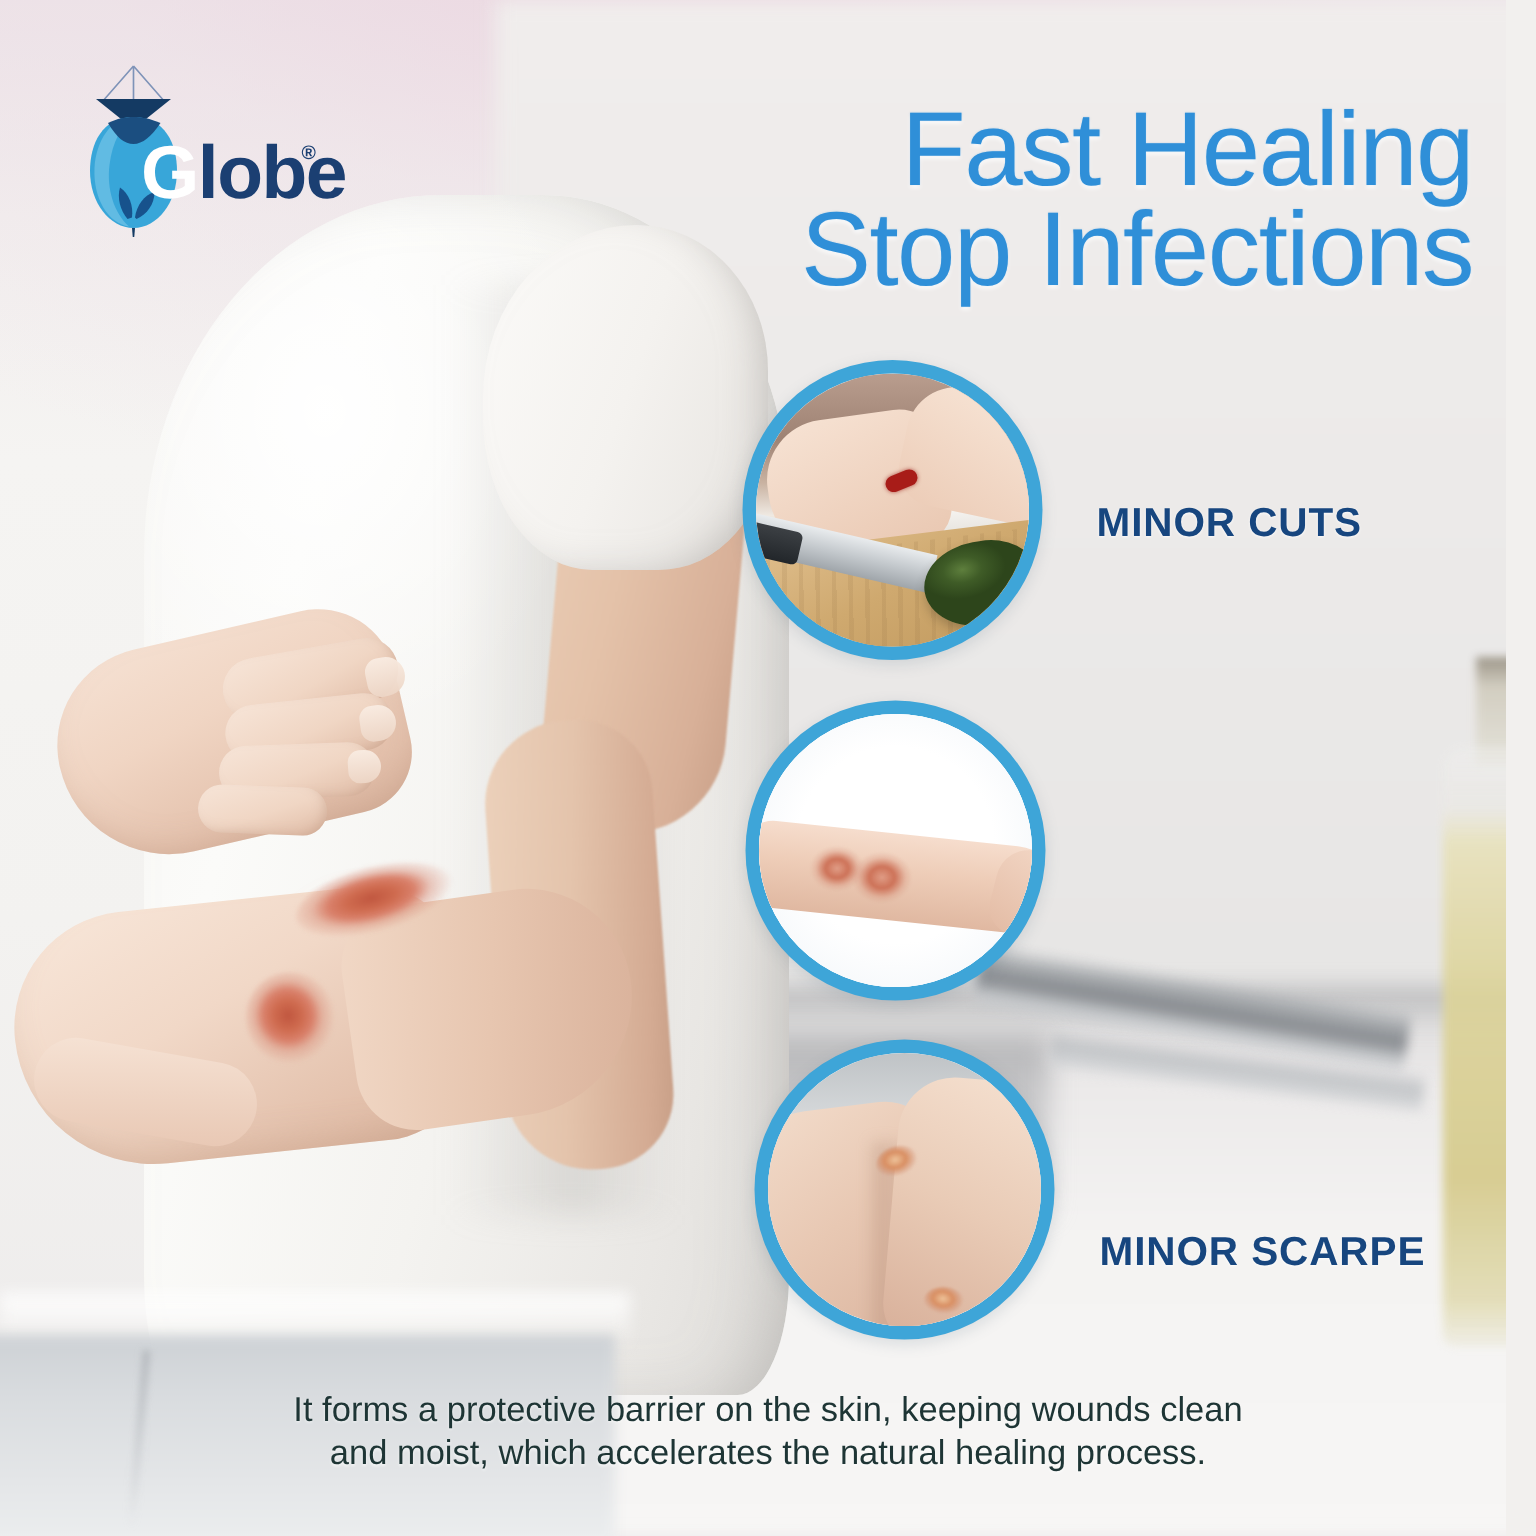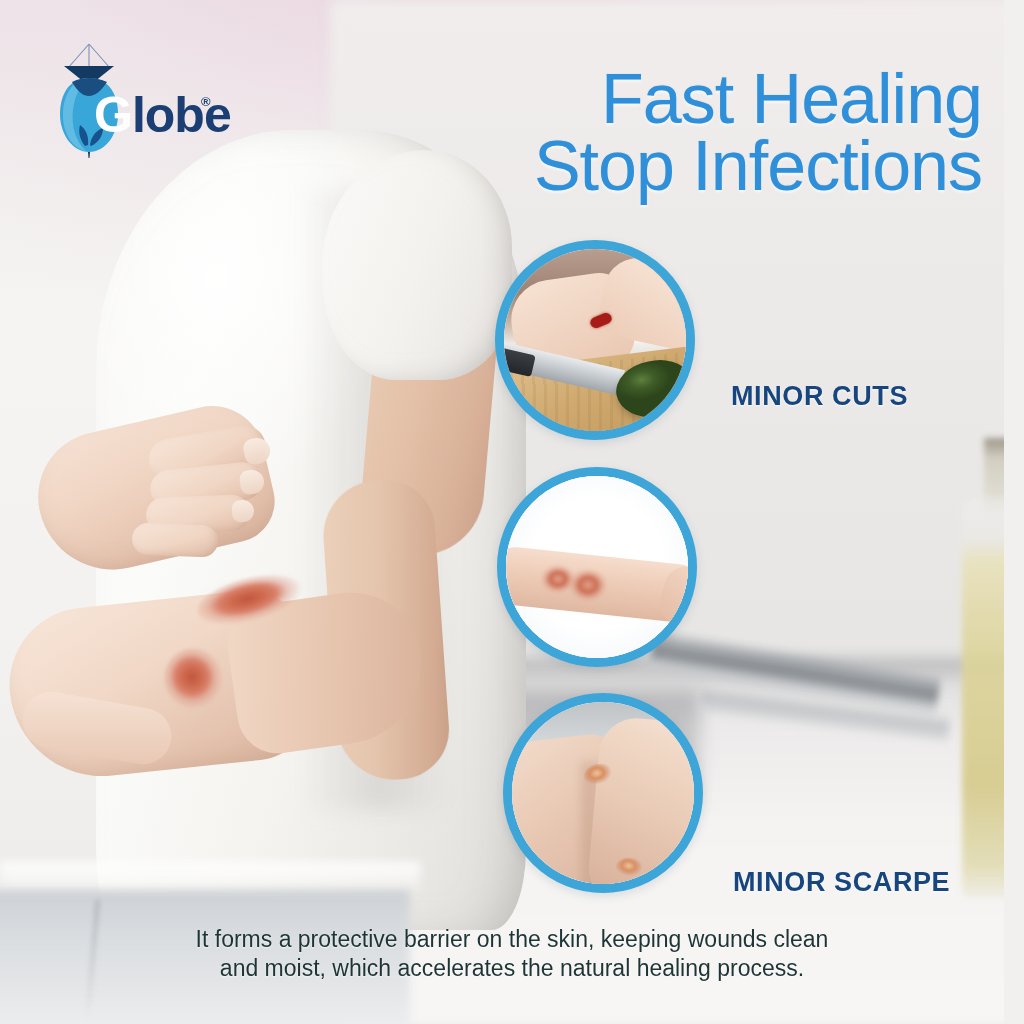--- a/index.html
+++ b/index.html
@@ -355,21 +355,20 @@
   }
 
   
   .flabel{
     position:absolute;
     font-size:27px; font-weight:bold;
     letter-spacing:.6px;
     color:#17467f;
     white-space:nowrap;
     text-shadow:0 1px 2px rgba(255,255,255,.85);
-    margin-top:48px;
   }
 
   
   .caption{
     position:absolute; left:62px; top:925px; width:900px;
     text-align:center;
     font-size:23px; line-height:1.26;
     color:#1e3535;
     text-shadow:0 1px 2px rgba(255,255,255,.7);
   }

